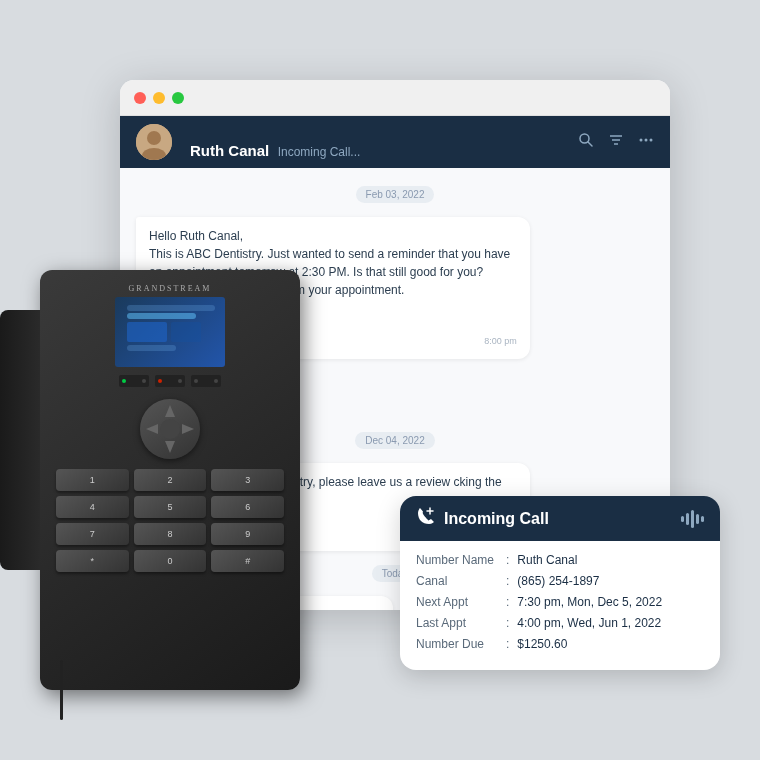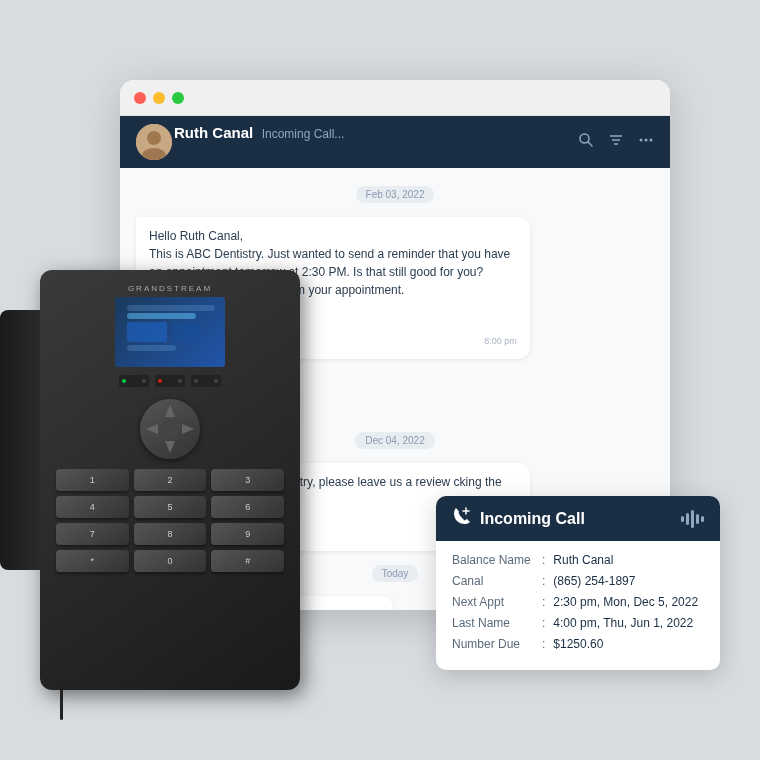--- a/index.html
+++ b/index.html
@@ -63,22 +63,22 @@
       background: #1a2e44;
       padding: 10px 16px;
       display: flex;
       align-items: center;
       justify-content: space-between;
       height: 52px;
     }
 
     .chat-header-left {
       display: flex;
-      align-items: flex-start;
-      gap: 2px;
+      align-items: flex-end;
+      gap: 18px;
     }
 
     .avatar {
       width: 36px;
       height: 36px;
       border-radius: 50%;
       background: #c8a882;
       display: flex;
       align-items: center;
       justify-content: center;
@@ -204,20 +204,21 @@
       padding-top: 10px;
     }
 
     .phone-brand {
       color: #aaa;
       font-size: 8px;
       letter-spacing: 2px;
       text-transform: uppercase;
       margin-top: 4px;
       margin-bottom: 4px;
+      font-family: Liberation Serif, serif;
     }
 
     .phone-screen {
       width: 110px;
       height: 70px;
       background: linear-gradient(135deg, #1a3a5c, #2255aa);
       border-radius: 3px;
       margin-bottom: 8px;
       overflow: hidden;
       position: relative;
@@ -311,23 +312,23 @@
       height: 60px;
       background: #222;
       border-radius: 2px;
     }
 
     
     .incoming-card {
       position: absolute;
       bottom: 40px;
       right: 0px;
-      width: 284px;
+      width: 320px;
       background: #ffffff;
-      border-radius: 10px;
+      border-radius: 16px;
       box-shadow: 0 6px 24px rgba(0,0,0,0.18);
       z-index: 20;
       overflow: hidden;
     }
 
     .incoming-card-header {
       background: #1a2e44;
       padding: 10px 16px;
       display: flex;
       align-items: center;
@@ -562,38 +563,38 @@
         <div class="wave-bar" style="width:3px; height:6px;"></div>
         <div class="wave-bar" style="width:3px; height:12px;"></div>
         <div class="wave-bar" style="width:3px; height:18px;"></div>
         <div class="wave-bar" style="width:3px; height:10px;"></div>
         <div class="wave-bar" style="width:3px; height:6px;"></div>
       </div>
     </div>
 
     <div class="incoming-card-body">
       <div class="info-row">
-        <span class="info-label">Balance Name</span>
+        <span class="info-label">Number Name</span>
         <span class="info-colon">:</span>
         <span class="info-value">Ruth Canal</span>
       </div>
       <div class="info-row">
         <span class="info-label">Canal</span>
         <span class="info-colon">:</span>
         <span class="info-value">(865) 254-1897</span>
       </div>
       <div class="info-row">
         <span class="info-label">Next Appt</span>
         <span class="info-colon">:</span>
-        <span class="info-value">2:30 pm, Mon, Dec 5, 2022</span>
+        <span class="info-value">7:30 pm, Mon, Dec 5, 2022</span>
       </div>
       <div class="info-row">
-        <span class="info-label">Last Name</span>
+        <span class="info-label">Last Appt</span>
         <span class="info-colon">:</span>
-        <span class="info-value">4:00 pm, Thu, Jun 1, 2022</span>
+        <span class="info-value">4:00 pm, Wed, Jun 1, 2022</span>
       </div>
       <div class="info-row">
         <span class="info-label">Number Due</span>
         <span class="info-colon">:</span>
         <span class="info-value">$1250.60</span>
       </div>
     </div>
   </div>
 
 </div>

